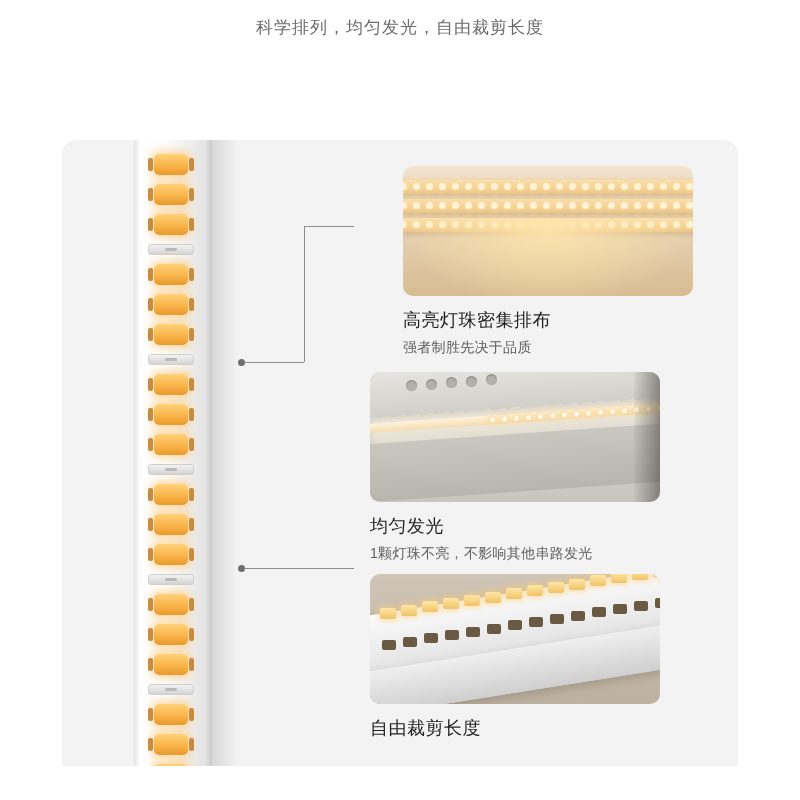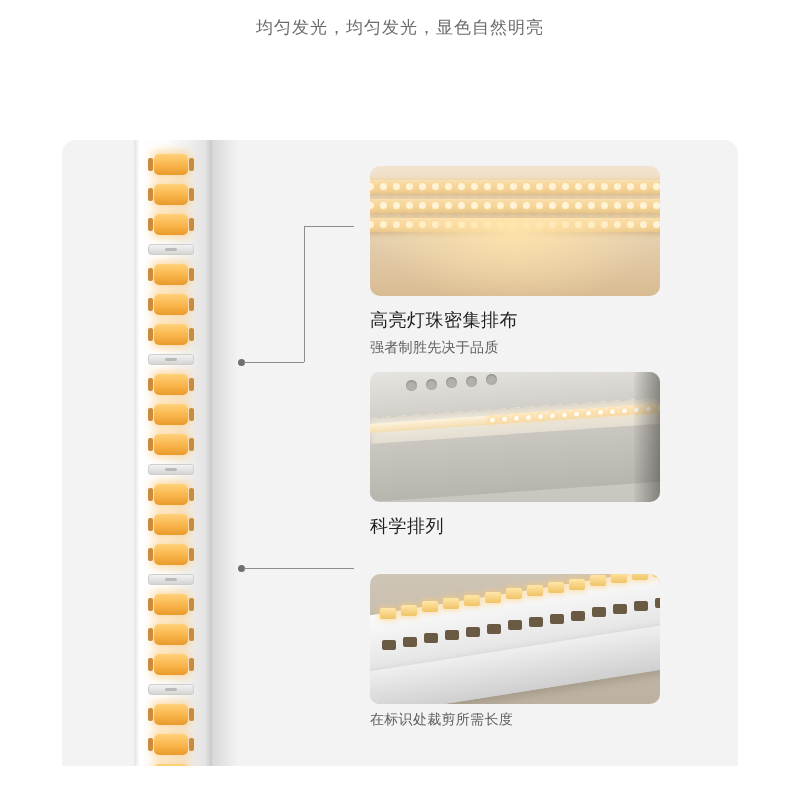--- a/index.html
+++ b/index.html
@@ -302,21 +302,21 @@
     position: absolute;
     left: 0; bottom: 0;
     width: 800px; height: 34px;
     background: #ffffff;
   }
 </style>
 </head>
 <body>
 
 <div class="header">
-  <p class="subtitle">均匀发光，均匀发光，显色自然明亮</p>
+  <p class="subtitle">科学排列，均匀发光，自由裁剪长度</p>
 </div>
 
 <div class="panel">
 
   <div class="strip-wrap">
     <div class="strip-bg"></div>
     <div class="strip-edge-l"></div>
     <div class="strip-edge-r"></div>
     <div id="leds">
         <div class="led" style="top: 14px;"></div>
@@ -352,21 +352,21 @@
   <div class="strip-shadow"></div>
 
   <div class="conn-dot" style="left:176px; top:219px;"></div>
   <div class="connector" style="left:182px; top:222px; width:60px;"></div>
   <div class="conn-elbow" style="left:242px; top:86px; height:136px;"></div>
   <div class="connector" style="left:242px; top:86px; width:50px;"></div>
 
   <div class="conn-dot" style="left:176px; top:425px;"></div>
   <div class="connector" style="left:182px; top:428px; width:110px;"></div>
 
-  <div class="feature" style="top:26px;">
+  <div class="feature" style="top:26px;margin-left:33px;">
     <div class="thumb t1">
       <div class="roll" style="top:14px;"></div>
       <div class="dots" id="d1" style="top:14px;">
           <span style="left: 17px;"></span>
           <span style="left: 30px;"></span>
           <span style="left: 43px;"></span>
           <span style="left: 56px;"></span>
           <span style="left: 69px;"></span>
           <span style="left: 82px;"></span>
           <span style="left: 95px;"></span>
@@ -483,21 +483,22 @@
           <i style="left: 228px;"></i>
           <i style="left: 240px;"></i>
           <i style="left: 252px;"></i>
           <i style="left: 264px;"></i>
           <i style="left: 276px;"></i>
           <i style="left: 288px;"></i>
         </div>
       <div class="base"></div>
       <div class="dark-r"></div>
     </div>
-    <p class="f-title">科学排列</p>
+    <p class="f-title">均匀发光</p>
+    <p class="f-desc">1颗灯珠不亮，不影响其他串路发光</p>
   </div>
 
   <div class="feature" style="top:434px;">
     <div class="thumb t3">
       <div class="band"></div>
       <div class="band2"></div>
       <div id="chips">
           <div class="chip" style="left: 10px; top: 34px;"></div>
           <div class="chipdark" style="left: 12px; top: 66px;"></div>
           <div class="chip" style="left: 31px; top: 30.745px;"></div>
@@ -521,18 +522,18 @@
           <div class="chip" style="left: 220px; top: 1.45px;"></div>
           <div class="chipdark" style="left: 222px; top: 33.45px;"></div>
           <div class="chip" style="left: 241px; top: -1.805px;"></div>
           <div class="chipdark" style="left: 243px; top: 30.195px;"></div>
           <div class="chip" style="left: 262px; top: -5.06px;"></div>
           <div class="chipdark" style="left: 264px; top: 26.94px;"></div>
           <div class="chip" style="left: 283px; top: -8.315px;"></div>
           <div class="chipdark" style="left: 285px; top: 23.685px;"></div>
         </div>
     </div>
-    <p class="f-desc">在标识处裁剪所需长度</p>
+    <p class="f-title">自由裁剪长度</p>
   </div>
 
 </div>
 
 <div class="footer-space"></div>
 
 </body></html>

